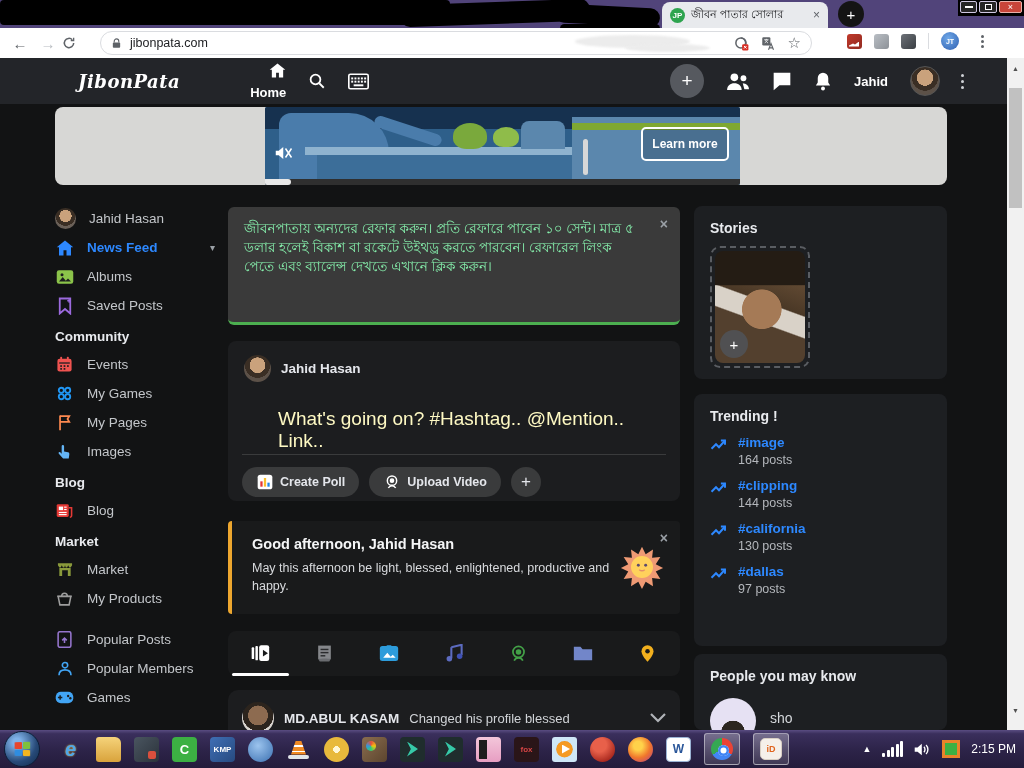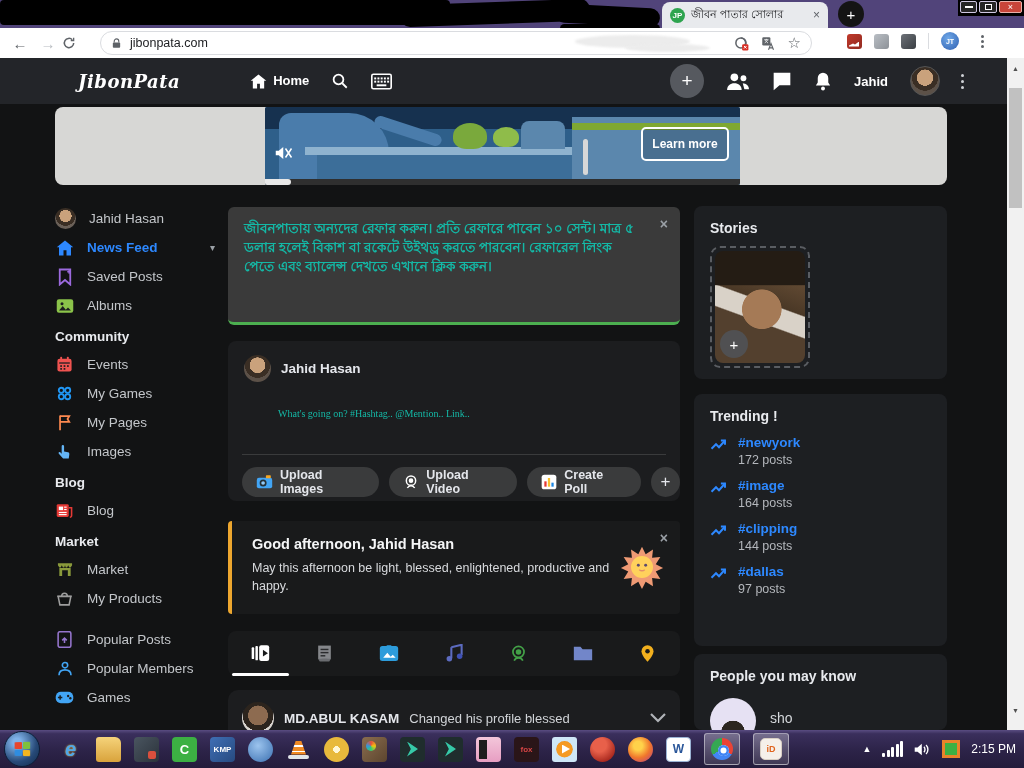--- a/index.html
+++ b/index.html
@@ -36,21 +36,21 @@
   .ext-dark{background:linear-gradient(135deg,#6d7278,#3a3e43);}
   .sep{width:1px;height:16px;background:#dadce0;}
   .chravatar{width:18px;height:18px;border-radius:50%;background:radial-gradient(circle at 40% 35%,#6fa8e8,#2f5fb0);color:#fff;font-size:7px;font-weight:bold;display:flex;align-items:center;justify-content:center;}
   .kebab{display:flex;flex-direction:column;gap:2px;margin-left:10px;}
   .kebab i{width:3px;height:3px;border-radius:50%;background:#5f6368;display:block;}
 
   
   .siteheader{position:absolute;left:0;top:58px;width:1024px;height:46px;background:#232529;display:flex;align-items:center;z-index:5;}
   .logo{font-size:18px;font-weight:bold;font-style:italic;color:#fff;margin-left:78px;letter-spacing:.5px;font-family:"DejaVu Serif",serif;}
   .hnav{display:flex;align-items:center;gap:22px;margin-left:70px;color:#fff;}
-  .homelink{display:flex;align-items:flex-start;gap:6px;font-size:13px;font-weight:bold;color:#fff;}
+  .homelink{display:flex;align-items:flex-end;gap:6px;font-size:13px;font-weight:bold;color:#fff;flex-direction:column;}
   .hright{position:absolute;right:84px;display:flex;align-items:center;gap:22px;}
   .pluscircle{width:34px;height:34px;border-radius:50%;background:#56595f;color:#fff;font-size:19px;display:flex;align-items:center;justify-content:center;}
   .hname{font-size:13px;font-weight:bold;color:#fff;}
   .havatar{width:30px;height:30px;border-radius:50%;background:radial-gradient(circle at 50% 38%,#caa27c 0 36%,#3a2e24 37% 58%,#5c5148 59%);border:1px solid #555;}
   .hkebab{position:absolute;right:60px;display:flex;flex-direction:column;gap:3px;}
   .hkebab i{width:3px;height:3px;border-radius:50%;background:#cfd2d6;display:block;}
 
   
   .scrollbar{position:absolute;right:0;top:58px;width:17px;height:672px;background:#f1f1f1;z-index:9;}
   .sb-arrow{position:absolute;left:0;width:17px;height:16px;color:#505050;font-size:7px;display:flex;align-items:center;justify-content:center;}
@@ -83,27 +83,27 @@
   .srow .sic{width:19px;height:19px;flex:none;display:flex;align-items:center;justify-content:center;}
   .srow.active{color:#2d88ff;font-weight:bold;}
   .srow .caret{margin-left:auto;margin-right:16px;color:#9aa0a6;font-size:10px;}
   .shdr{height:30px;display:flex;align-items:flex-end;padding-bottom:6px;color:#e8eaee;font-size:13.5px;font-weight:bold;}
   .sgap{height:12px;}
   .savatar{width:21px;height:21px;border-radius:50%;background:radial-gradient(circle at 50% 38%,#caa27c 0 36%,#3a2e24 37% 58%,#6a6058 59%);flex:none;}
 
   
   .card{position:absolute;left:228px;width:452px;background:#1c1d1f;border-radius:8px;}
   .notice{top:103px;height:118px;background:#3a3a3a;border-bottom:3px solid #4caf50;border-radius:6px;padding:12px 38px 12px 16px;}
-  .notice .btxt{color:#14b8a6;font-size:13.5px;line-height:19px;font-weight:bold;}
+  .notice .btxt{color:#86efac;font-size:13.5px;line-height:19px;font-weight:normal;}
   .xclose{position:absolute;right:12px;top:10px;color:#9aa0a6;font-size:14px;font-weight:bold;line-height:1;}
   .composer{top:237px;height:160px;}
   .cphead{display:flex;align-items:center;gap:10px;padding:14px 16px 0;}
   .cpavatar{width:27px;height:27px;border-radius:50%;background:radial-gradient(circle at 50% 38%,#caa27c 0 36%,#3a2e24 37% 58%,#5c5148 59%);}
   .cpname{color:#e4e6eb;font-size:13.5px;font-weight:bold;}
-  .cpplaceholder{color:#14b8a6;font-size:10px;padding:26px 16px 0 50px;font-family:Liberation Serif, serif;}
+  .cpplaceholder{color:#fef9c3;font-size:19px;padding:26px 16px 0 50px;}
   .cpdivider{position:absolute;left:14px;right:14px;top:113px;height:1px;background:#3a3b3c;}
   .cpbtns{position:absolute;left:14px;top:126px;display:flex;align-items:center;gap:10px;}
   .pill{height:30px;border-radius:17px;background:#3a3b3c;color:#e4e6eb;font-size:12.5px;font-weight:bold;display:flex;align-items:center;gap:7px;padding:0 14px;}
   .pill .pic{width:17px;height:17px;display:flex;align-items:center;justify-content:center;}
   .cplus{width:30px;height:30px;border-radius:50%;background:#3a3b3c;color:#e4e6eb;font-size:17px;display:flex;align-items:center;justify-content:center;}
 
   .greeting{top:417px;height:93px;background:#191a1b;border-left:4px solid #eda72f;border-radius:4px;padding:15px 70px 0 20px;}
   .gtitle{color:#f5f6f7;font-size:14.5px;font-weight:bold;}
   .gbody{color:#d8dadd;font-size:12.5px;line-height:18px;margin-top:7px;}
   .gsun{position:absolute;right:16px;top:24px;width:44px;height:44px;}
@@ -353,36 +353,36 @@
         <span class="sic">
             <svg width="18" height="18" viewBox="0 0 24 24" fill="#2d88ff">
               <path d="M12 2L1 11h3v11h6v-7h4v7h6V11h3z"></path>
             </svg>
           </span>
         <span>News Feed</span>
         <span class="caret">▾</span>
       </div>
       <div class="srow">
         <span class="sic">
-            <svg width="16" height="18" viewBox="0 0 20 24">
-              <path d="M3 2h14v20l-7-6-7 6z" fill="none" stroke="#9c6ade" stroke-width="2.4"></path>
-              <path d="M13 5h5M15.5 2.5v5" stroke="#9c6ade" stroke-width="1.8"></path>
-            </svg>
-          </span>
-        <span>Saved Posts</span>
-      </div>
-      <div class="srow">
-        <span class="sic">
             <svg width="18" height="18" viewBox="0 0 24 24">
               <rect x="1" y="3" width="22" height="18" rx="3" fill="#8bc34a"></rect>
               <circle cx="8" cy="9" r="2" fill="#1c1d1f"></circle>
               <path d="M4 18l5-6 4 5 3-3 4 4z" fill="#1c1d1f"></path>
             </svg>
           </span>
         <span>Albums</span>
+      </div>
+      <div class="srow">
+        <span class="sic">
+            <svg width="16" height="18" viewBox="0 0 20 24">
+              <path d="M3 2h14v20l-7-6-7 6z" fill="none" stroke="#9c6ade" stroke-width="2.4"></path>
+              <path d="M13 5h5M15.5 2.5v5" stroke="#9c6ade" stroke-width="1.8"></path>
+            </svg>
+          </span>
+        <span>Saved Posts</span>
       </div>
 
       <div class="shdr">Community</div>
       <div class="srow">
         <span class="sic">
             <svg width="17" height="17" viewBox="0 0 24 24">
               <rect x="2" y="4" width="20" height="18" rx="3" fill="#ef5350"></rect>
               <rect x="6" y="1" width="2.6" height="5" rx="1" fill="#ef5350"></rect>
               <rect x="15.4" y="1" width="2.6" height="5" rx="1" fill="#ef5350"></rect>
               <rect x="4.5" y="9" width="15" height="1.8" fill="#1c1d1f"></rect>
@@ -505,50 +505,39 @@
     <div class="card composer">
       <div class="cphead">
         <span class="cpavatar"></span>
         <span class="cpname">Jahid Hasan</span>
       </div>
       <div class="cpplaceholder">What's going on? #Hashtag.. @Mention.. Link..</div>
       <div class="cpdivider"></div>
       <div class="cpbtns">
         <div class="pill">
           <span class="pic">
-              <svg width="17" height="14" viewBox="0 0 24 20">
-                <rect x="1" y="4" width="22" height="15" rx="3" fill="#42a5f5"></rect>
-                <rect x="14" y="0.5" width="7" height="4" rx="1" fill="#f5a623"></rect>
-                <circle cx="10" cy="11.5" r="5" fill="#263238"></circle>
-                <circle cx="10" cy="11.5" r="2.6" fill="#90caf9"></circle>
+              <svg width="16" height="16" viewBox="0 0 24 24">
+                <rect x="1" y="1" width="22" height="22" rx="4" fill="#fff"></rect>
+                <rect x="5" y="11" width="3.4" height="8" fill="#e53935"></rect>
+                <rect x="10.3" y="6" width="3.4" height="13" fill="#fbc02d"></rect>
+                <rect x="15.6" y="13" width="3.4" height="6" fill="#1e88e5"></rect>
               </svg>
             </span>
-          <span>Upload Images</span>
+          <span>Create Poll</span>
         </div>
         <div class="pill">
           <span class="pic">
               <svg width="16" height="16" viewBox="0 0 24 24" fill="none" stroke="#fff" stroke-width="2.2">
                 <circle cx="12" cy="10" r="7"></circle>
                 <circle cx="12" cy="10" r="2.4" fill="#fff"></circle>
                 <path d="M6.5 21c1.2-2.2 3.2-3.4 5.5-3.4s4.3 1.2 5.5 3.4"></path>
               </svg>
             </span>
           <span>Upload Video</span>
         </div>
-        <div class="pill">
-          <span class="pic">
-              <svg width="16" height="16" viewBox="0 0 24 24">
-                <rect x="1" y="1" width="22" height="22" rx="4" fill="#fff"></rect>
-                <rect x="5" y="11" width="3.4" height="8" fill="#e53935"></rect>
-                <rect x="10.3" y="6" width="3.4" height="13" fill="#fbc02d"></rect>
-                <rect x="15.6" y="13" width="3.4" height="6" fill="#1e88e5"></rect>
-              </svg>
-            </span>
-          <span>Create Poll</span>
-        </div>
         <div class="cplus">+</div>
       </div>
     </div>
 
     <div class="card greeting">
       <div class="gtitle">Good afternoon, Jahid Hasan</div>
       <div class="gbody">May this afternoon be light, blessed, enlightened, productive and happy.</div>
       <span class="xclose">×</span>
       <svg class="gsun" viewBox="0 0 48 48">
         <path d="M24 2l4 8 8-5-1 9 9-1-5 8 8 4-8 4 5 8-9-1 1 9-8-5-4 8-4-8-8 5 1-9-9 1 5-8-8-4 8-4-5-8 9 1-1-9 8 5z" fill="#ef9a74"></path>
@@ -634,42 +623,42 @@
     </div>
 
     <div class="rcard trending">
       <div class="rtitle">Trending !</div>
       <div class="titem">
         <svg class="tic" viewBox="0 0 24 24">
             <path d="M2 17l6-6 4 4 8-9" fill="none" stroke="#2d88ff" stroke-width="2.6"></path>
             <path d="M14.5 6H20v5.5" fill="none" stroke="#2d88ff" stroke-width="2.6"></path>
           </svg>
         <div>
-            <div class="ttag">#newyork</div>
-            <div class="tposts">172 posts</div>
+            <div class="ttag">#image</div>
+            <div class="tposts">164 posts</div>
           </div>
       </div>
       <div class="titem">
         <svg class="tic" viewBox="0 0 24 24">
             <path d="M2 17l6-6 4 4 8-9" fill="none" stroke="#2d88ff" stroke-width="2.6"></path>
             <path d="M14.5 6H20v5.5" fill="none" stroke="#2d88ff" stroke-width="2.6"></path>
           </svg>
         <div>
-            <div class="ttag">#image</div>
-            <div class="tposts">164 posts</div>
+            <div class="ttag">#clipping</div>
+            <div class="tposts">144 posts</div>
           </div>
       </div>
       <div class="titem">
         <svg class="tic" viewBox="0 0 24 24">
             <path d="M2 17l6-6 4 4 8-9" fill="none" stroke="#2d88ff" stroke-width="2.6"></path>
             <path d="M14.5 6H20v5.5" fill="none" stroke="#2d88ff" stroke-width="2.6"></path>
           </svg>
         <div>
-            <div class="ttag">#clipping</div>
-            <div class="tposts">144 posts</div>
+            <div class="ttag">#california</div>
+            <div class="tposts">130 posts</div>
           </div>
       </div>
       <div class="titem">
         <svg class="tic" viewBox="0 0 24 24">
             <path d="M2 17l6-6 4 4 8-9" fill="none" stroke="#2d88ff" stroke-width="2.6"></path>
             <path d="M14.5 6H20v5.5" fill="none" stroke="#2d88ff" stroke-width="2.6"></path>
           </svg>
         <div>
             <div class="ttag">#dallas</div>
             <div class="tposts">97 posts</div>

